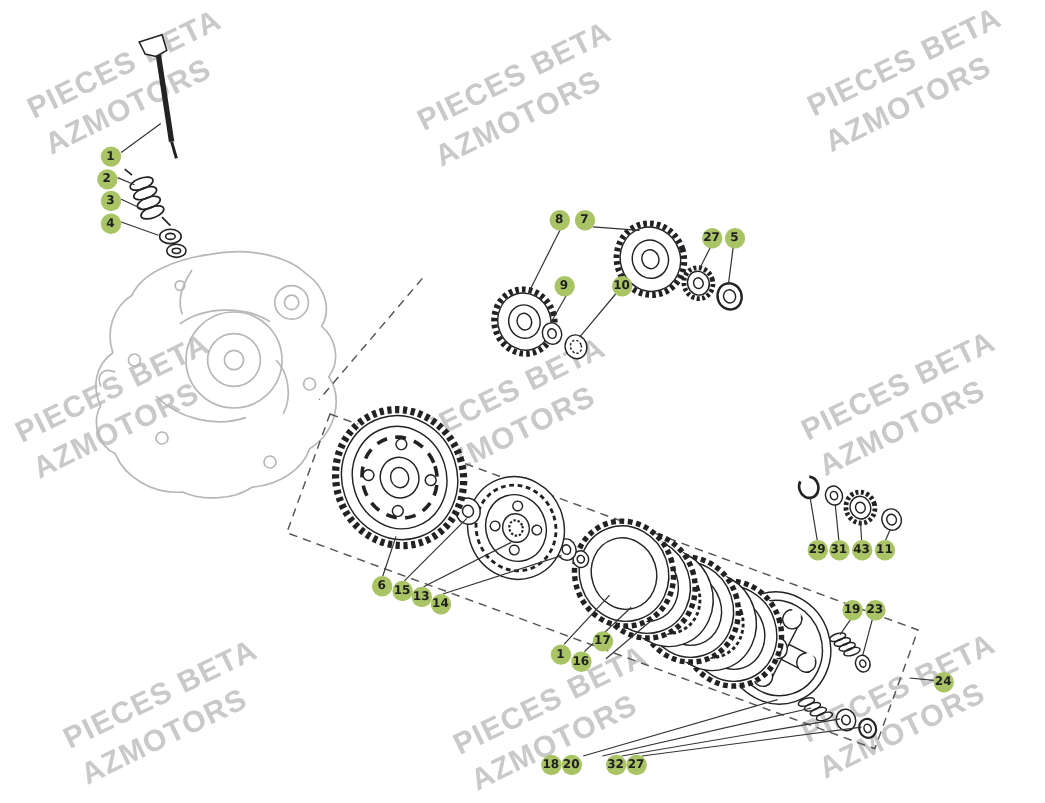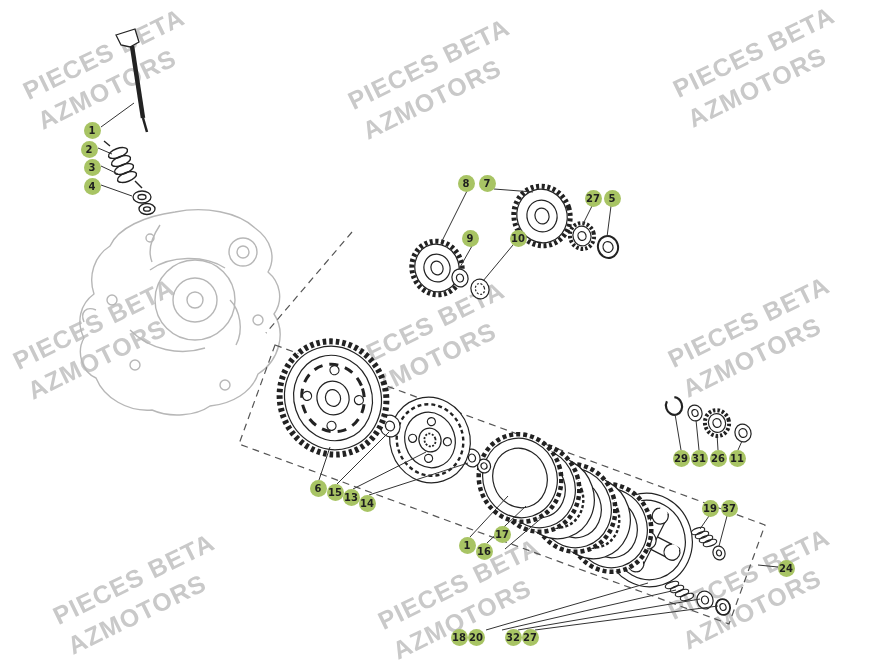--- a/index.html
+++ b/index.html
@@ -337,20 +337,20 @@
   <div class="badge" style="left:351px;top:497px">13</div>
   <div class="badge" style="left:367px;top:503px">14</div>
   <div class="badge" style="left:467px;top:545px">1</div>
   <div class="badge" style="left:484px;top:551px">16</div>
   <div class="badge" style="left:502px;top:534px">17</div>
   <div class="badge" style="left:459px;top:637px">18</div>
   <div class="badge" style="left:710px;top:508px">19</div>
   <div class="badge" style="left:476px;top:637px">20</div>
   <div class="badge" style="left:513px;top:637px">32</div>
   <div class="badge" style="left:530px;top:637px">27</div>
-  <div class="badge" style="left:729px;top:508px">37</div>
+  <div class="badge" style="left:729px;top:508px">23</div>
   <div class="badge" style="left:681px;top:458px">29</div>
   <div class="badge" style="left:699px;top:458px">31</div>
-  <div class="badge" style="left:718px;top:458px">26</div>
+  <div class="badge" style="left:718px;top:458px">43</div>
   <div class="badge" style="left:593px;top:198px">27</div>
   <div class="badge" style="left:786px;top:568px">24</div>
 
 </div>
 
 </body></html>

